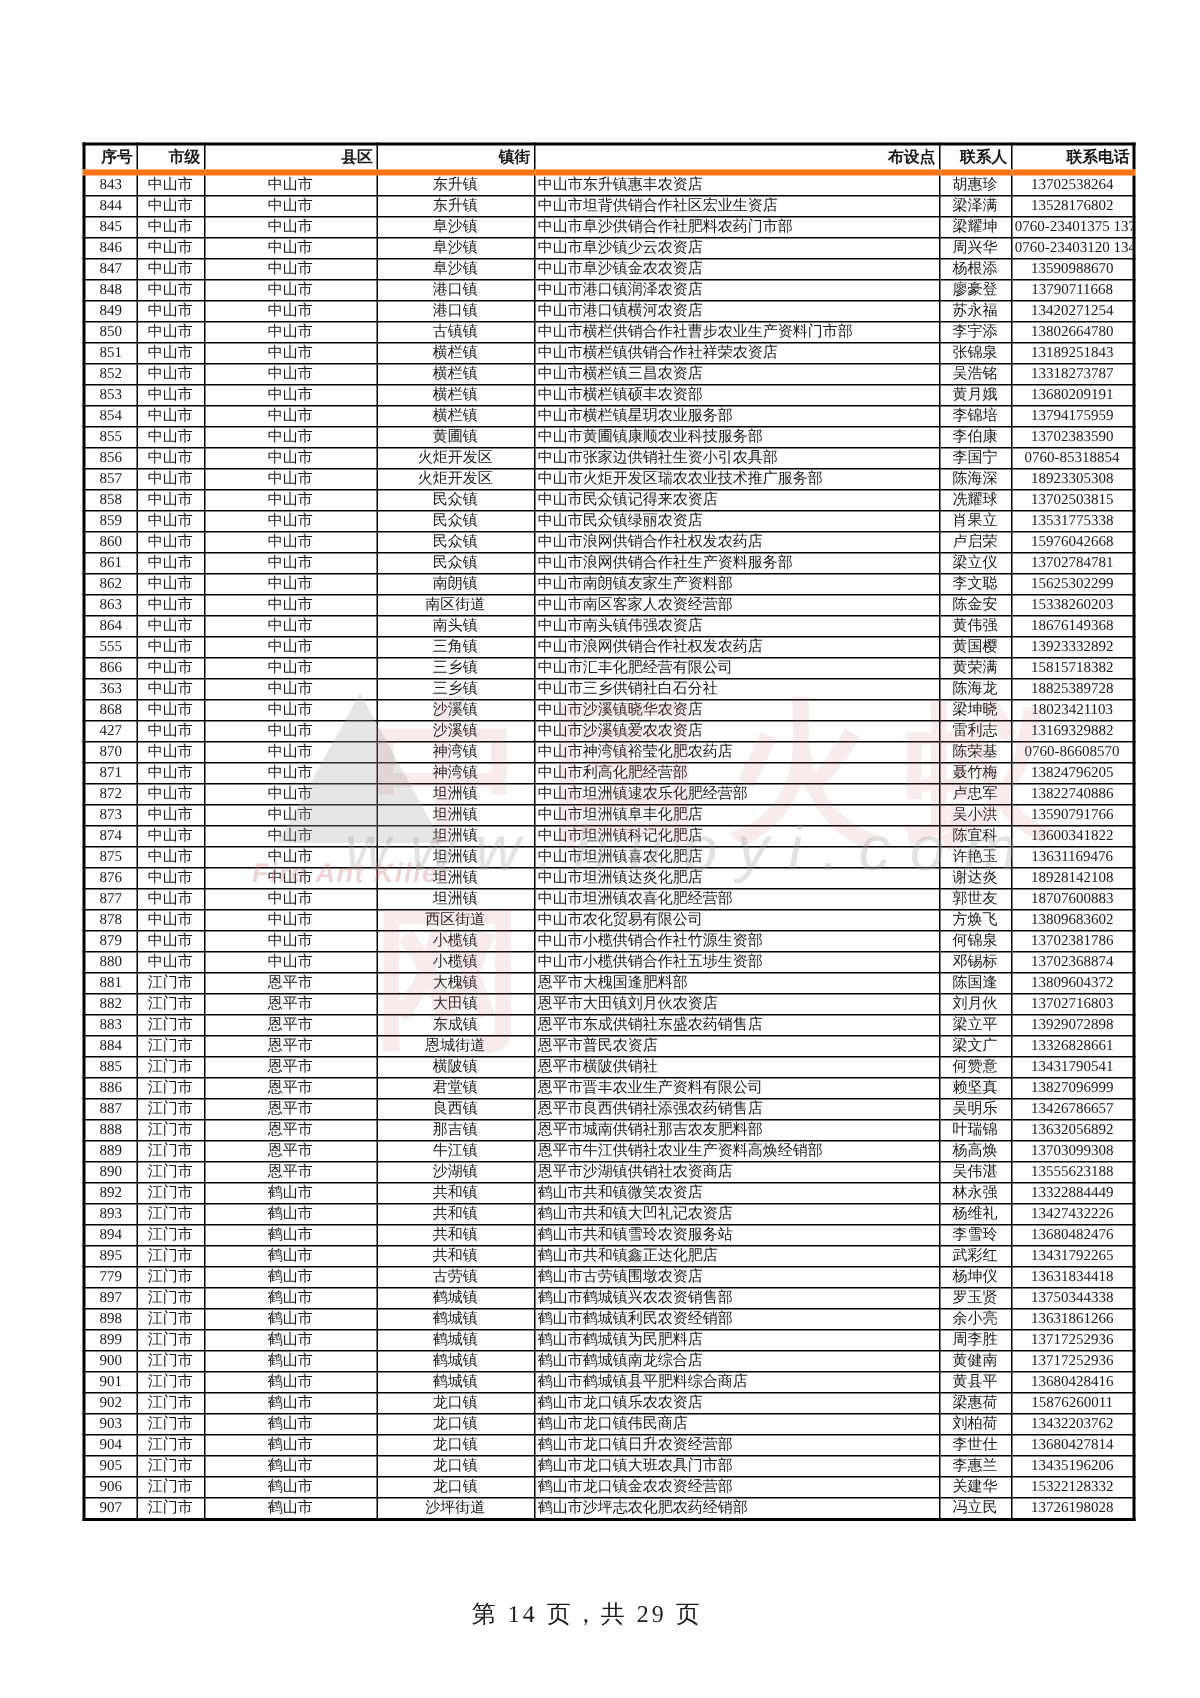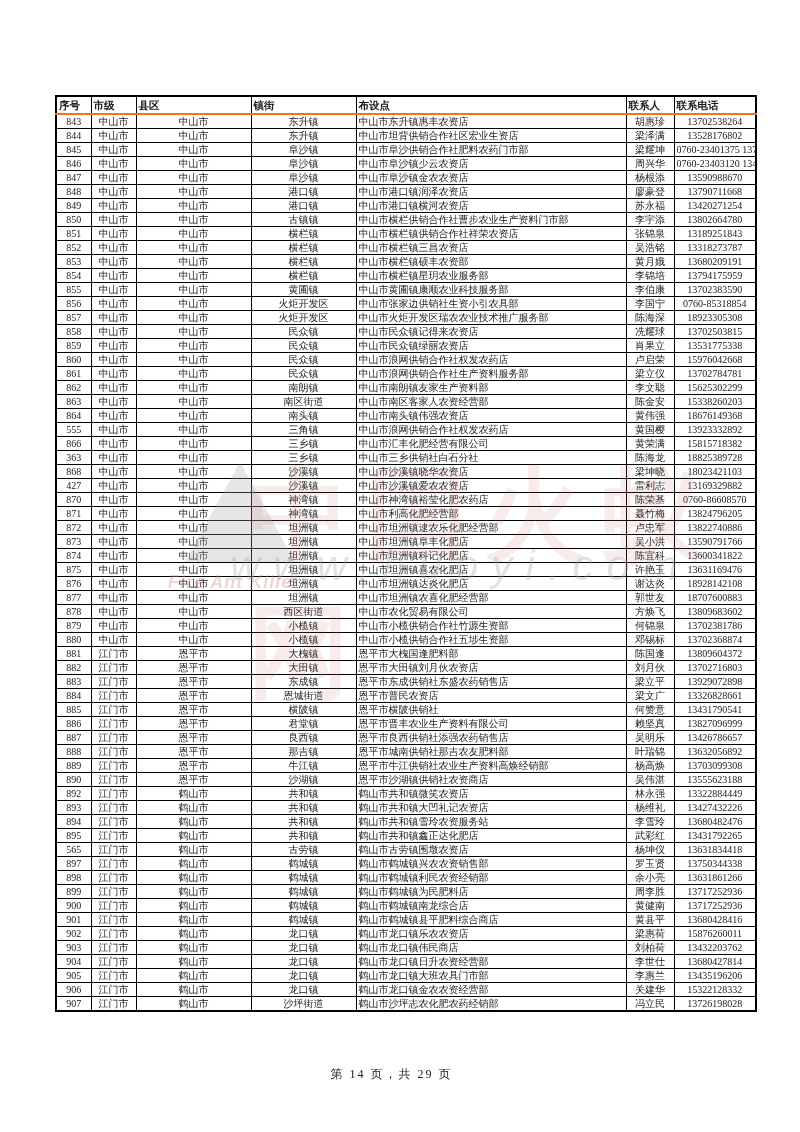--- a/index.html
+++ b/index.html
@@ -25,38 +25,38 @@
     border:1px solid #000;
     padding:0 2px;
     line-height:13px;
     height:13px;
     overflow:hidden;
     white-space:nowrap;
   }
   table.dir th{
     font-size:10.5px;
     font-weight:bold;
-    text-align:left;
+    text-align:right;
     height:16px;
-    border-bottom:2px solid #f97316;
+    border-bottom:4px solid #f97316;
   }
   td.c0{text-align:center;}
   td.c1{text-align:center;}
   td.c2{text-align:center;}
   td.c3{text-align:center;}
   td.c4{text-align:left;}
   td.c5{text-align:center;}
   td.c6{text-align:center;white-space:pre-line;}
   col.w0{width:35px;} col.w1{width:45px;} col.w2{width:115px;}
   col.w3{width:105px;} col.w4{width:270px;} col.w5{width:48px;} col.w6{width:82px;}
   .footer{
     position:absolute;
     left:0;right:17px;top:1066px;
     text-align:center;
-    font-size:12px;
+    font-size:16px;
     letter-spacing:2px;
   }
   
   .watermark{
     position:absolute;
     left:0;top:0;width:800px;height:1132px;
     pointer-events:none;
     z-index:5;
   }
   .wm-big{
@@ -594,21 +594,21 @@
         <tr>
           <td class="c0">895</td>
           <td class="c1">江门市</td>
           <td class="c2">鹤山市</td>
           <td class="c3">共和镇</td>
           <td class="c4">鹤山市共和镇鑫正达化肥店</td>
           <td class="c5">武彩红</td>
           <td class="c6">13431792265</td>
         </tr>
         <tr>
-          <td class="c0">565</td>
+          <td class="c0">779</td>
           <td class="c1">江门市</td>
           <td class="c2">鹤山市</td>
           <td class="c3">古劳镇</td>
           <td class="c4">鹤山市古劳镇围墩农资店</td>
           <td class="c5">杨坤仪</td>
           <td class="c6">13631834418</td>
         </tr>
         <tr>
           <td class="c0">897</td>
           <td class="c1">江门市</td>

